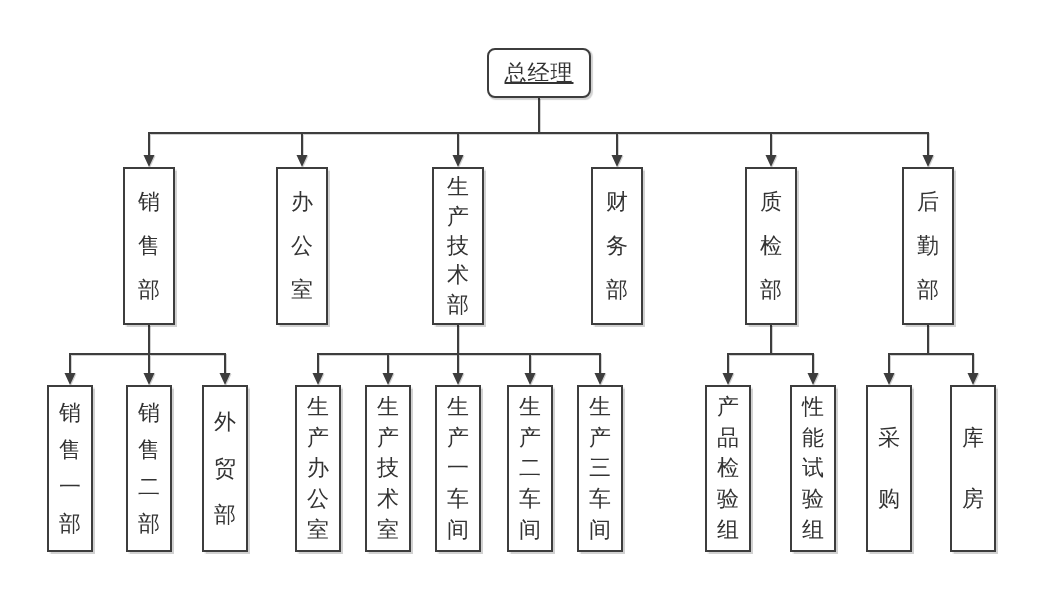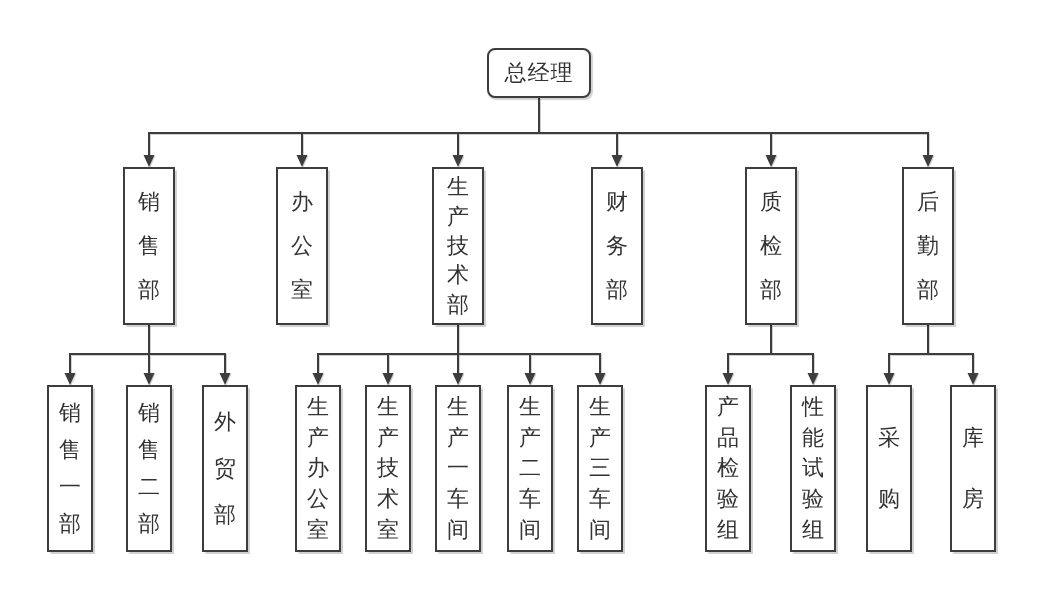--- a/index.html
+++ b/index.html
@@ -29,20 +29,21 @@
     color: #333333;
     display: flex;
     align-items: center;
     justify-content: center;
     box-shadow: 1.5px 1.5px 1px rgba(0,0,0,0.18);
   }
   .node.root {
     border-radius: 8px;
     font-size: 22px;
     letter-spacing: 1px;
+    text-decoration: underline;
   }
   .vtext {
     display: flex;
     flex-direction: column;
     justify-content: space-evenly;
     align-items: center;
     width: 100%;
     height: 100%;
     font-size: 22px;
   }

